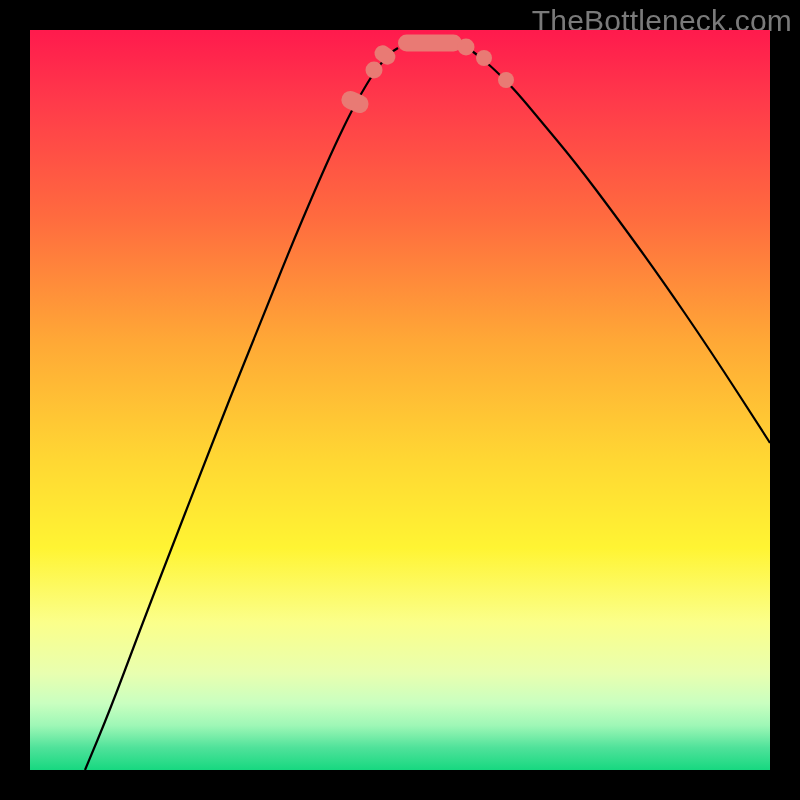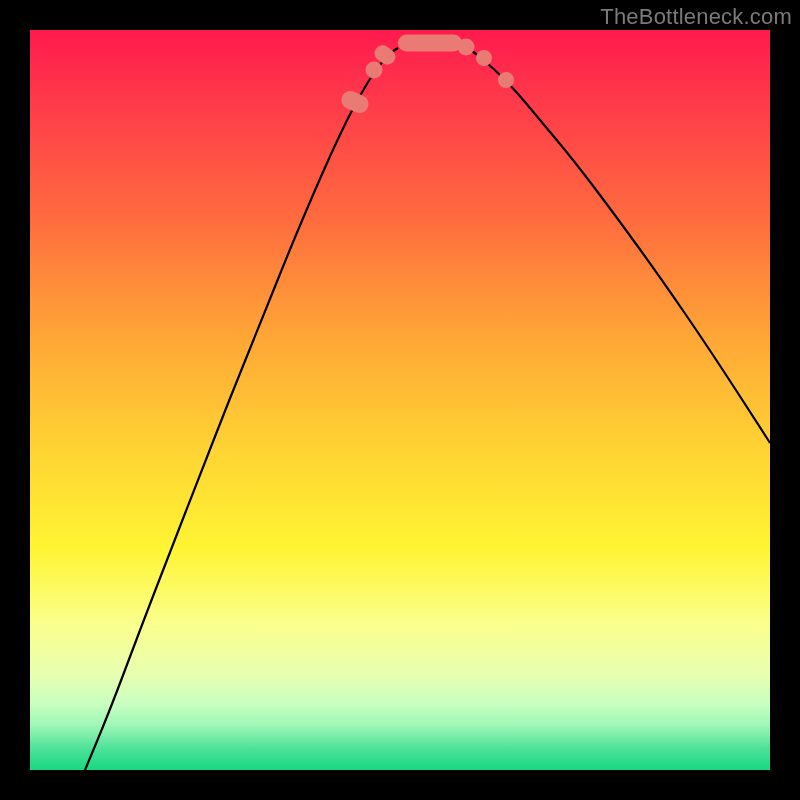--- a/index.html
+++ b/index.html
@@ -60,21 +60,21 @@
   }
   .marker-pill {
     fill: #e97a74;
     stroke: none;
   }
   .watermark {
     position: absolute;
     top: 4px;
     right: 8px;
     color: #7a7a7a;
-    font-size: 22px;
+    font-size: 30px;
     letter-spacing: 0.2px;
     user-select: none;
   }
 </style>
 </head>
 <body>
 
 <div class="watermark">TheBottleneck.com</div>
 
 <div class="frame">

